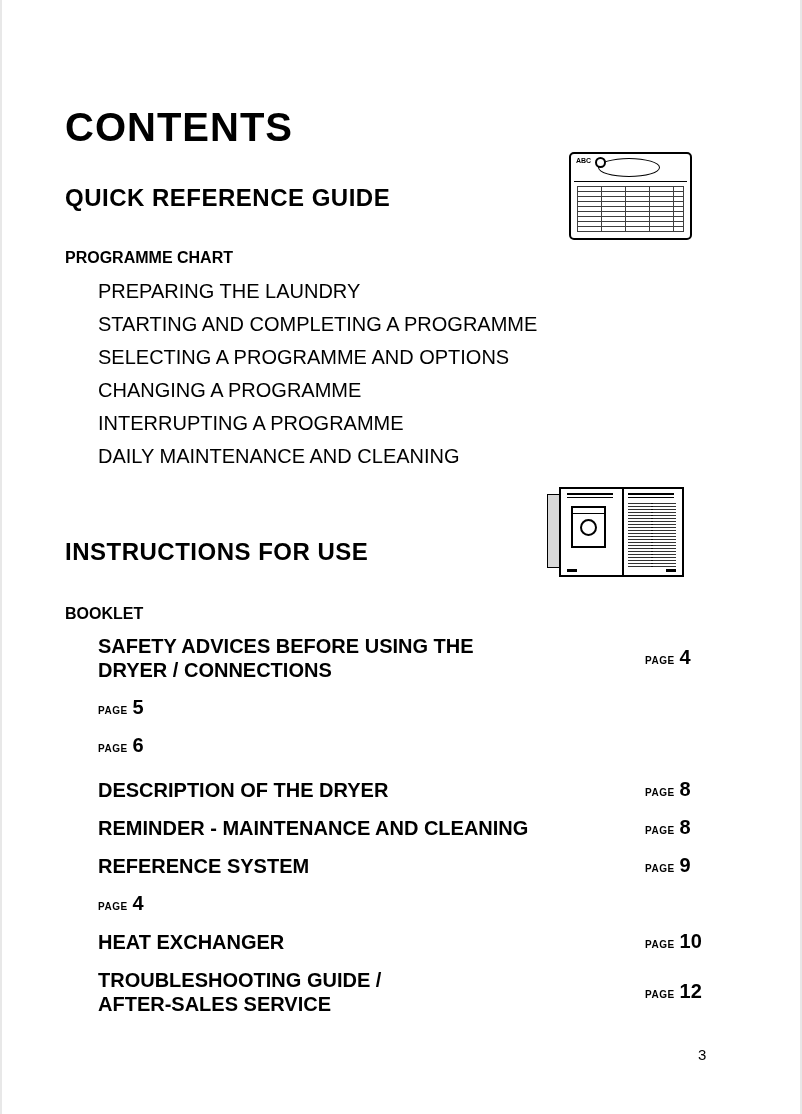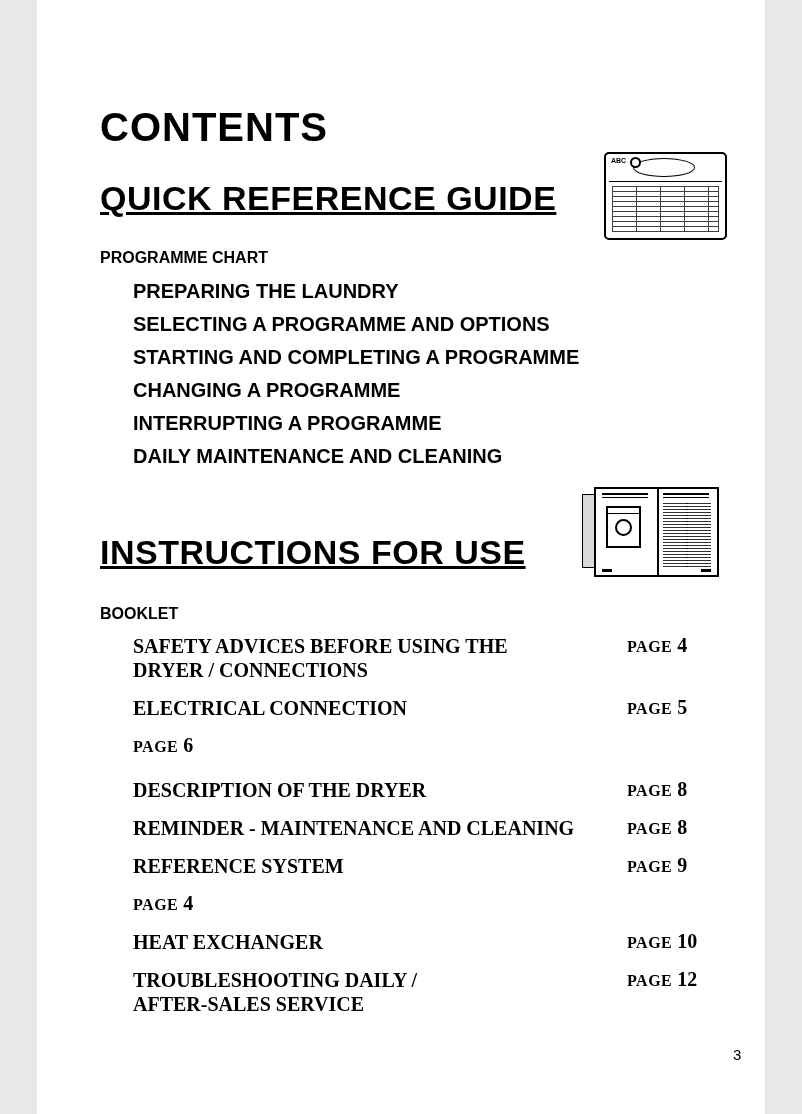--- a/index.html
+++ b/index.html
@@ -1,41 +1,41 @@
 <!DOCTYPE html>
 <html><head>
 <meta charset="utf-8">
 <style>
   * { margin:0; padding:0; box-sizing:border-box; }
   html,body { background:#e8e8e8; }
   body { font-family:"Liberation Sans", sans-serif; color:#000; }
   .page {
-    position:relative; width:728px; height:1114px; margin:0 auto;
-    background:#fff; padding:104px 46px 0 63px; overflow:hidden;
+    position:relative; width:798px; height:1114px; margin:0 auto;
+    background:#fff; padding:104px 63px 0 63px; overflow:hidden;
   }
   
   .h-contents { font-size:40px; line-height:46px; font-weight:bold; letter-spacing:1px; }
-  .h-big      { font-size:34px; line-height:40px; font-weight:bold; letter-spacing:0.5px;text-decoration:underline; }
+  .h-big      { font-size:24px; line-height:40px; font-weight:bold; letter-spacing:0.5px; }
   .h-big.qrg  { margin-top:28px; }
   .h-big.ifu  { margin-top:64px; }
   .h-mid      { font-size:16px; line-height:28px; font-weight:bold; margin-top:26px; }
   .h-mid.booklet { margin-top:28px; }
   
   .plain-list { list-style:none; margin:8px 0 0 33px; }
-  .plain-list li { font-size:20px; line-height:23px; font-weight:bold; margin-bottom:10px; }
+  .plain-list li { font-size:20px; line-height:23px; font-weight:normal; margin-bottom:10px; }
   
   .toc-rows { margin:6px 0 0 33px; }
-  .toc-row { display:flex; align-items:flex-start; margin-bottom:14px;font-family:Liberation Serif, serif; }
+  .toc-row { display:flex; align-items:center; margin-bottom:14px; }
   .toc-row.wide-gap { margin-bottom:20px; }
   .entry-label {
     flex:1; font-size:20px; line-height:24px; font-weight:bold;
     white-space:pre-line; padding-right:10px;
   }
   .entry-page { flex:0 0 92px; display:flex; align-items:baseline; padding-bottom:1px; }
-  .page-word { font-size:16px; font-weight:bold; letter-spacing:0.5px; margin-right:5px; }
+  .page-word { font-size:10px; font-weight:bold; letter-spacing:0.5px; margin-right:5px; }
   .page-num  { font-size:20px; font-weight:bold; }
   
   .folio { position:absolute; left:696px; top:1046px; font-size:15px; }
   
   .art { position:absolute; }
   .qrg-card { left:567px; top:152px; width:123px; height:88px;
               border:2px solid #000; border-radius:5px; background:#fff; }
   .qrg-label { position:absolute; left:5px; top:3px; font-size:7px; font-weight:bold; }
   .qrg-dial  { position:absolute; left:27px; top:4px; width:62px; height:19px;
                border:1px solid #000; border-radius:50%/50%; }
@@ -75,43 +75,42 @@
 
 <div class="page">
 
   <h1 class="h-contents">CONTENTS</h1>
 
   <h2 class="h-big qrg">QUICK REFERENCE GUIDE</h2>
   <h3 class="h-mid">PROGRAMME CHART</h3>
 
   <ul class="plain-list">
     <li>PREPARING THE LAUNDRY</li>
+    <li>STARTING AND COMPLETING A PROGRAMME</li>
     <li>SELECTING A PROGRAMME AND OPTIONS</li>
-    <li>STARTING AND COMPLETING A PROGRAMME</li>
     <li>CHANGING A PROGRAMME</li>
     <li>INTERRUPTING A PROGRAMME</li>
     <li>DAILY MAINTENANCE AND CLEANING</li>
   </ul>
 
   <h2 class="h-big ifu">INSTRUCTIONS FOR USE</h2>
   <h3 class="h-mid booklet">BOOKLET</h3>
 
   <div class="toc-rows">
 
     <div class="toc-row">
       <span class="entry-label">SAFETY ADVICES BEFORE USING THE
 DRYER / CONNECTIONS</span>
       <span class="entry-page">
         <span class="page-word">PAGE</span>
         <span class="page-num">4</span>
       </span>
     </div>
 
     <div class="toc-row">
-      <span class="entry-label">ELECTRICAL CONNECTION</span>
       <span class="entry-page">
         <span class="page-word">PAGE</span>
         <span class="page-num">5</span>
       </span>
     </div>
 
     <div class="toc-row wide-gap">
       <span class="entry-page">
         <span class="page-word">PAGE</span>
         <span class="page-num">6</span>
@@ -151,21 +150,21 @@
 
     <div class="toc-row">
       <span class="entry-label">HEAT EXCHANGER</span>
       <span class="entry-page">
         <span class="page-word">PAGE</span>
         <span class="page-num">10</span>
       </span>
     </div>
 
     <div class="toc-row">
-      <span class="entry-label">TROUBLESHOOTING DAILY /
+      <span class="entry-label">TROUBLESHOOTING GUIDE /
 AFTER-SALES SERVICE</span>
       <span class="entry-page">
         <span class="page-word">PAGE</span>
         <span class="page-num">12</span>
       </span>
     </div>
 
   </div>
 
   <div class="art qrg-card">

